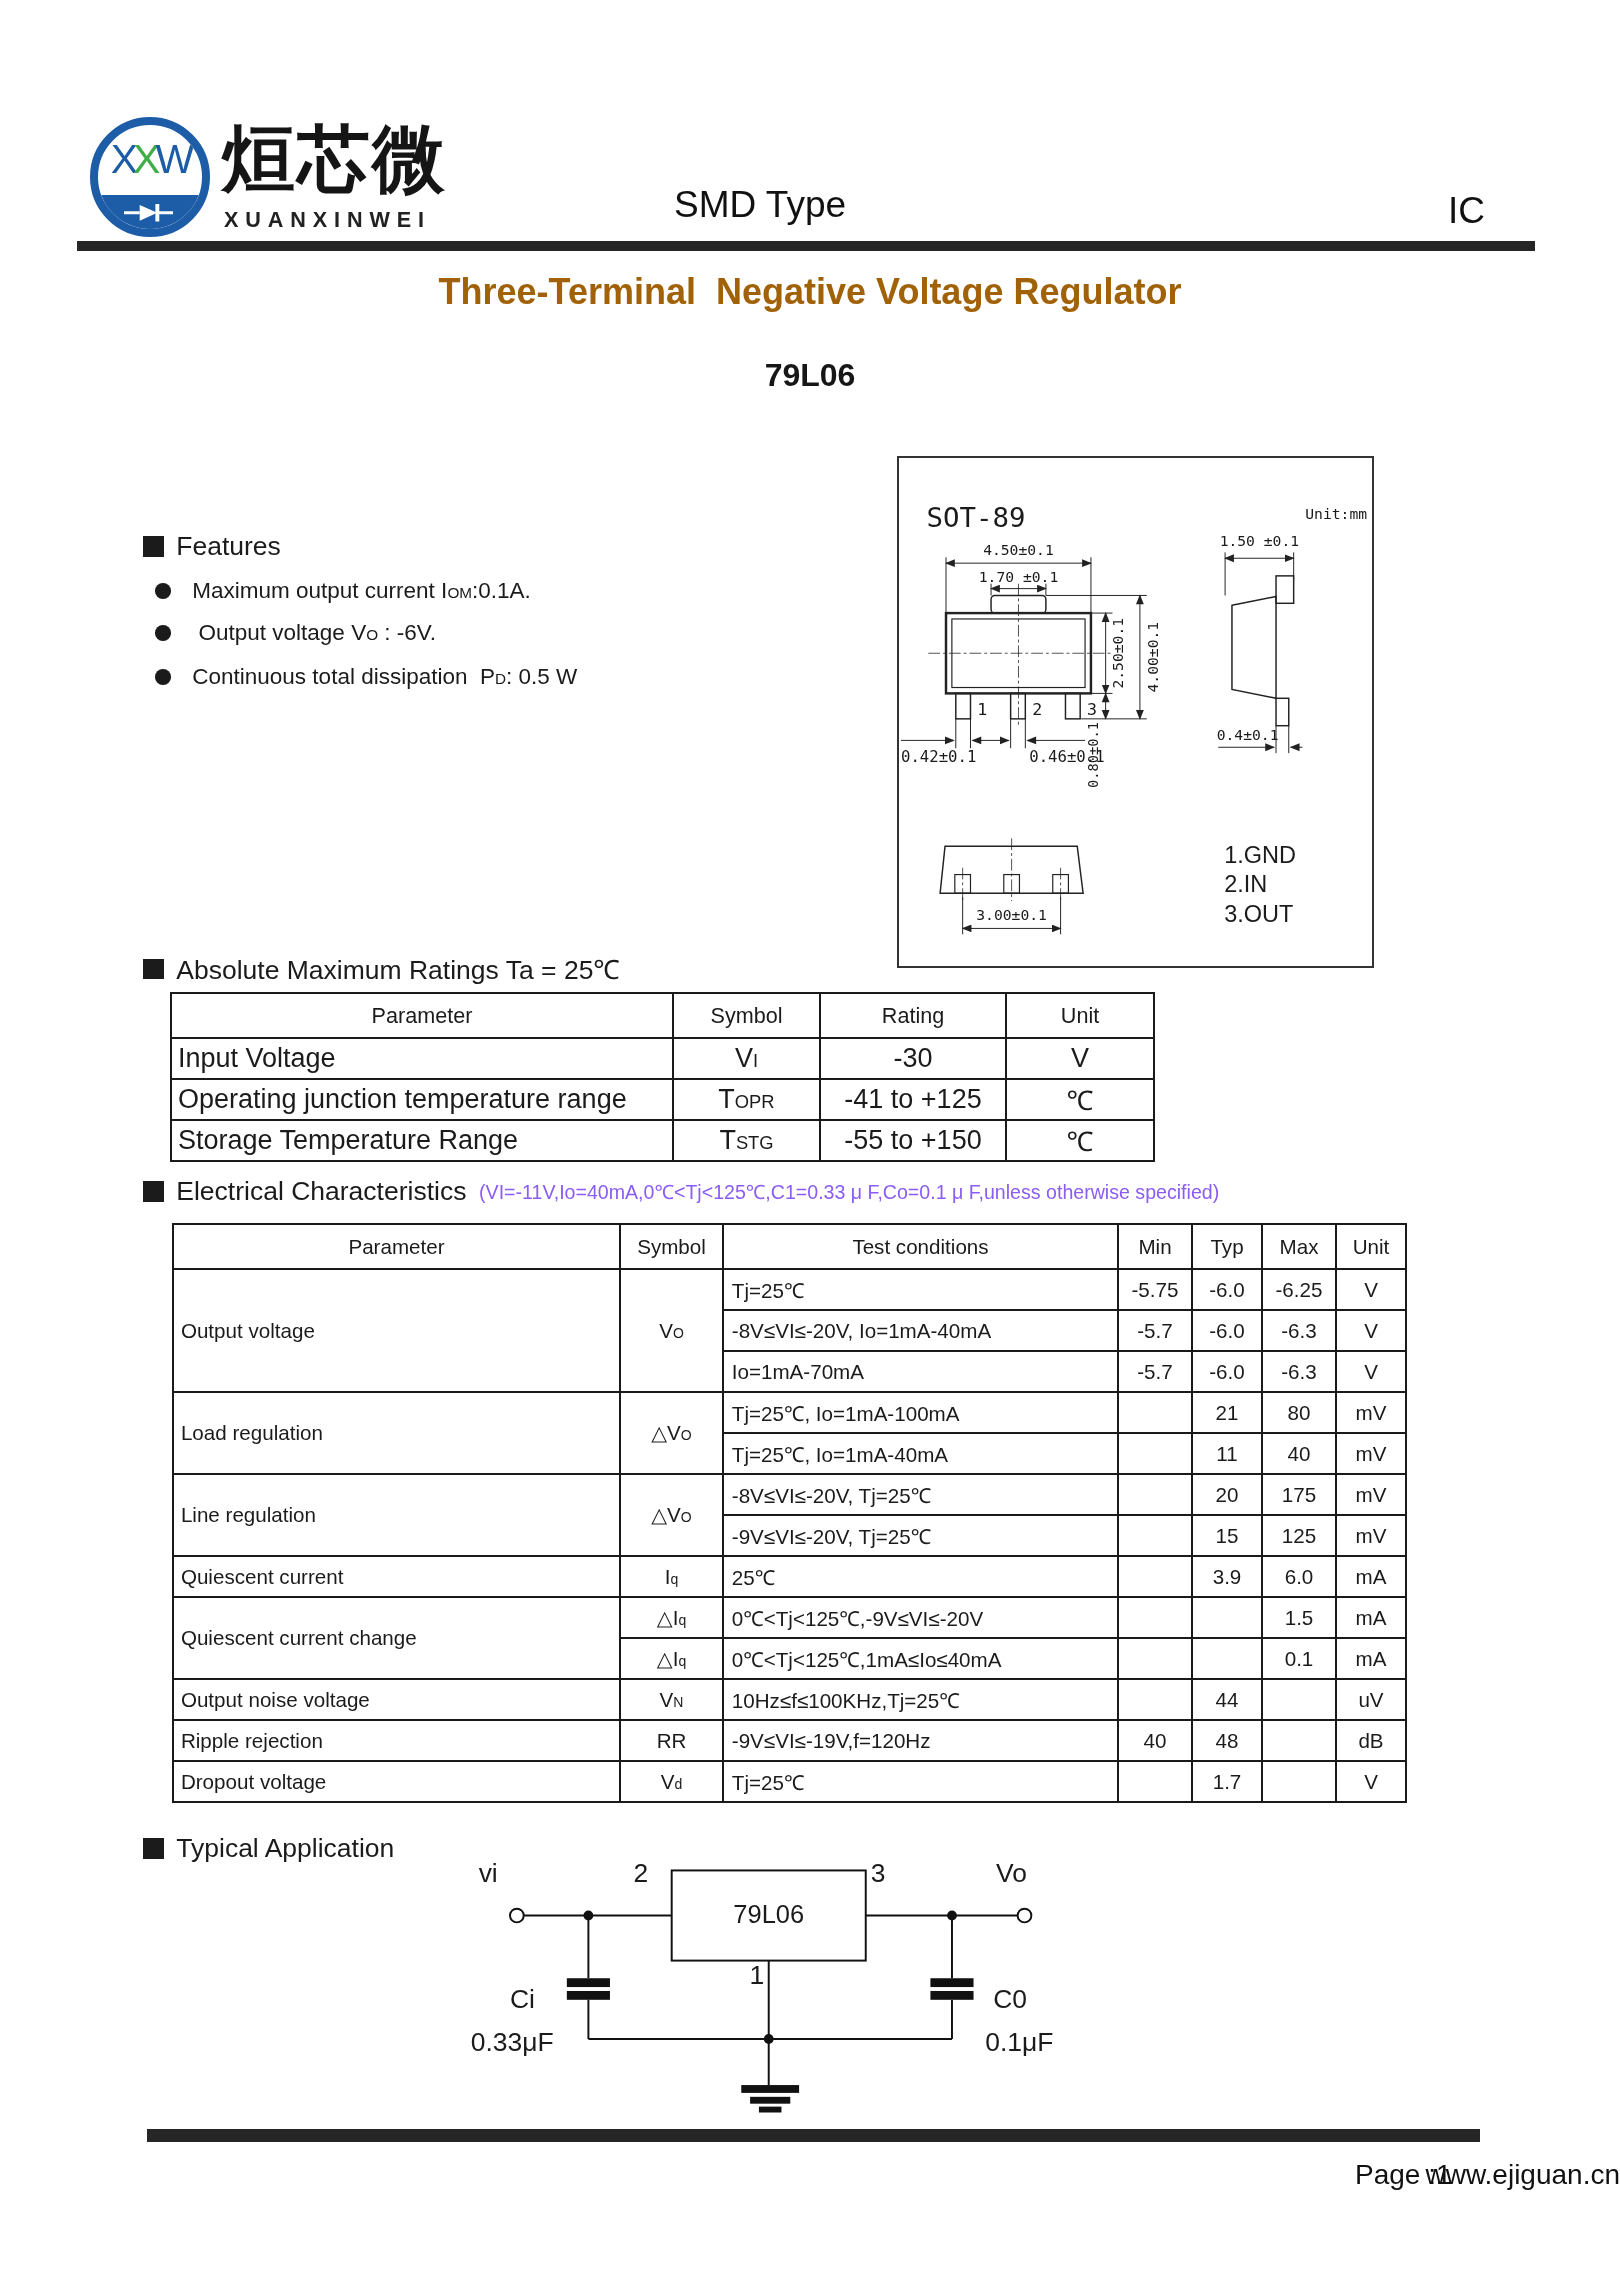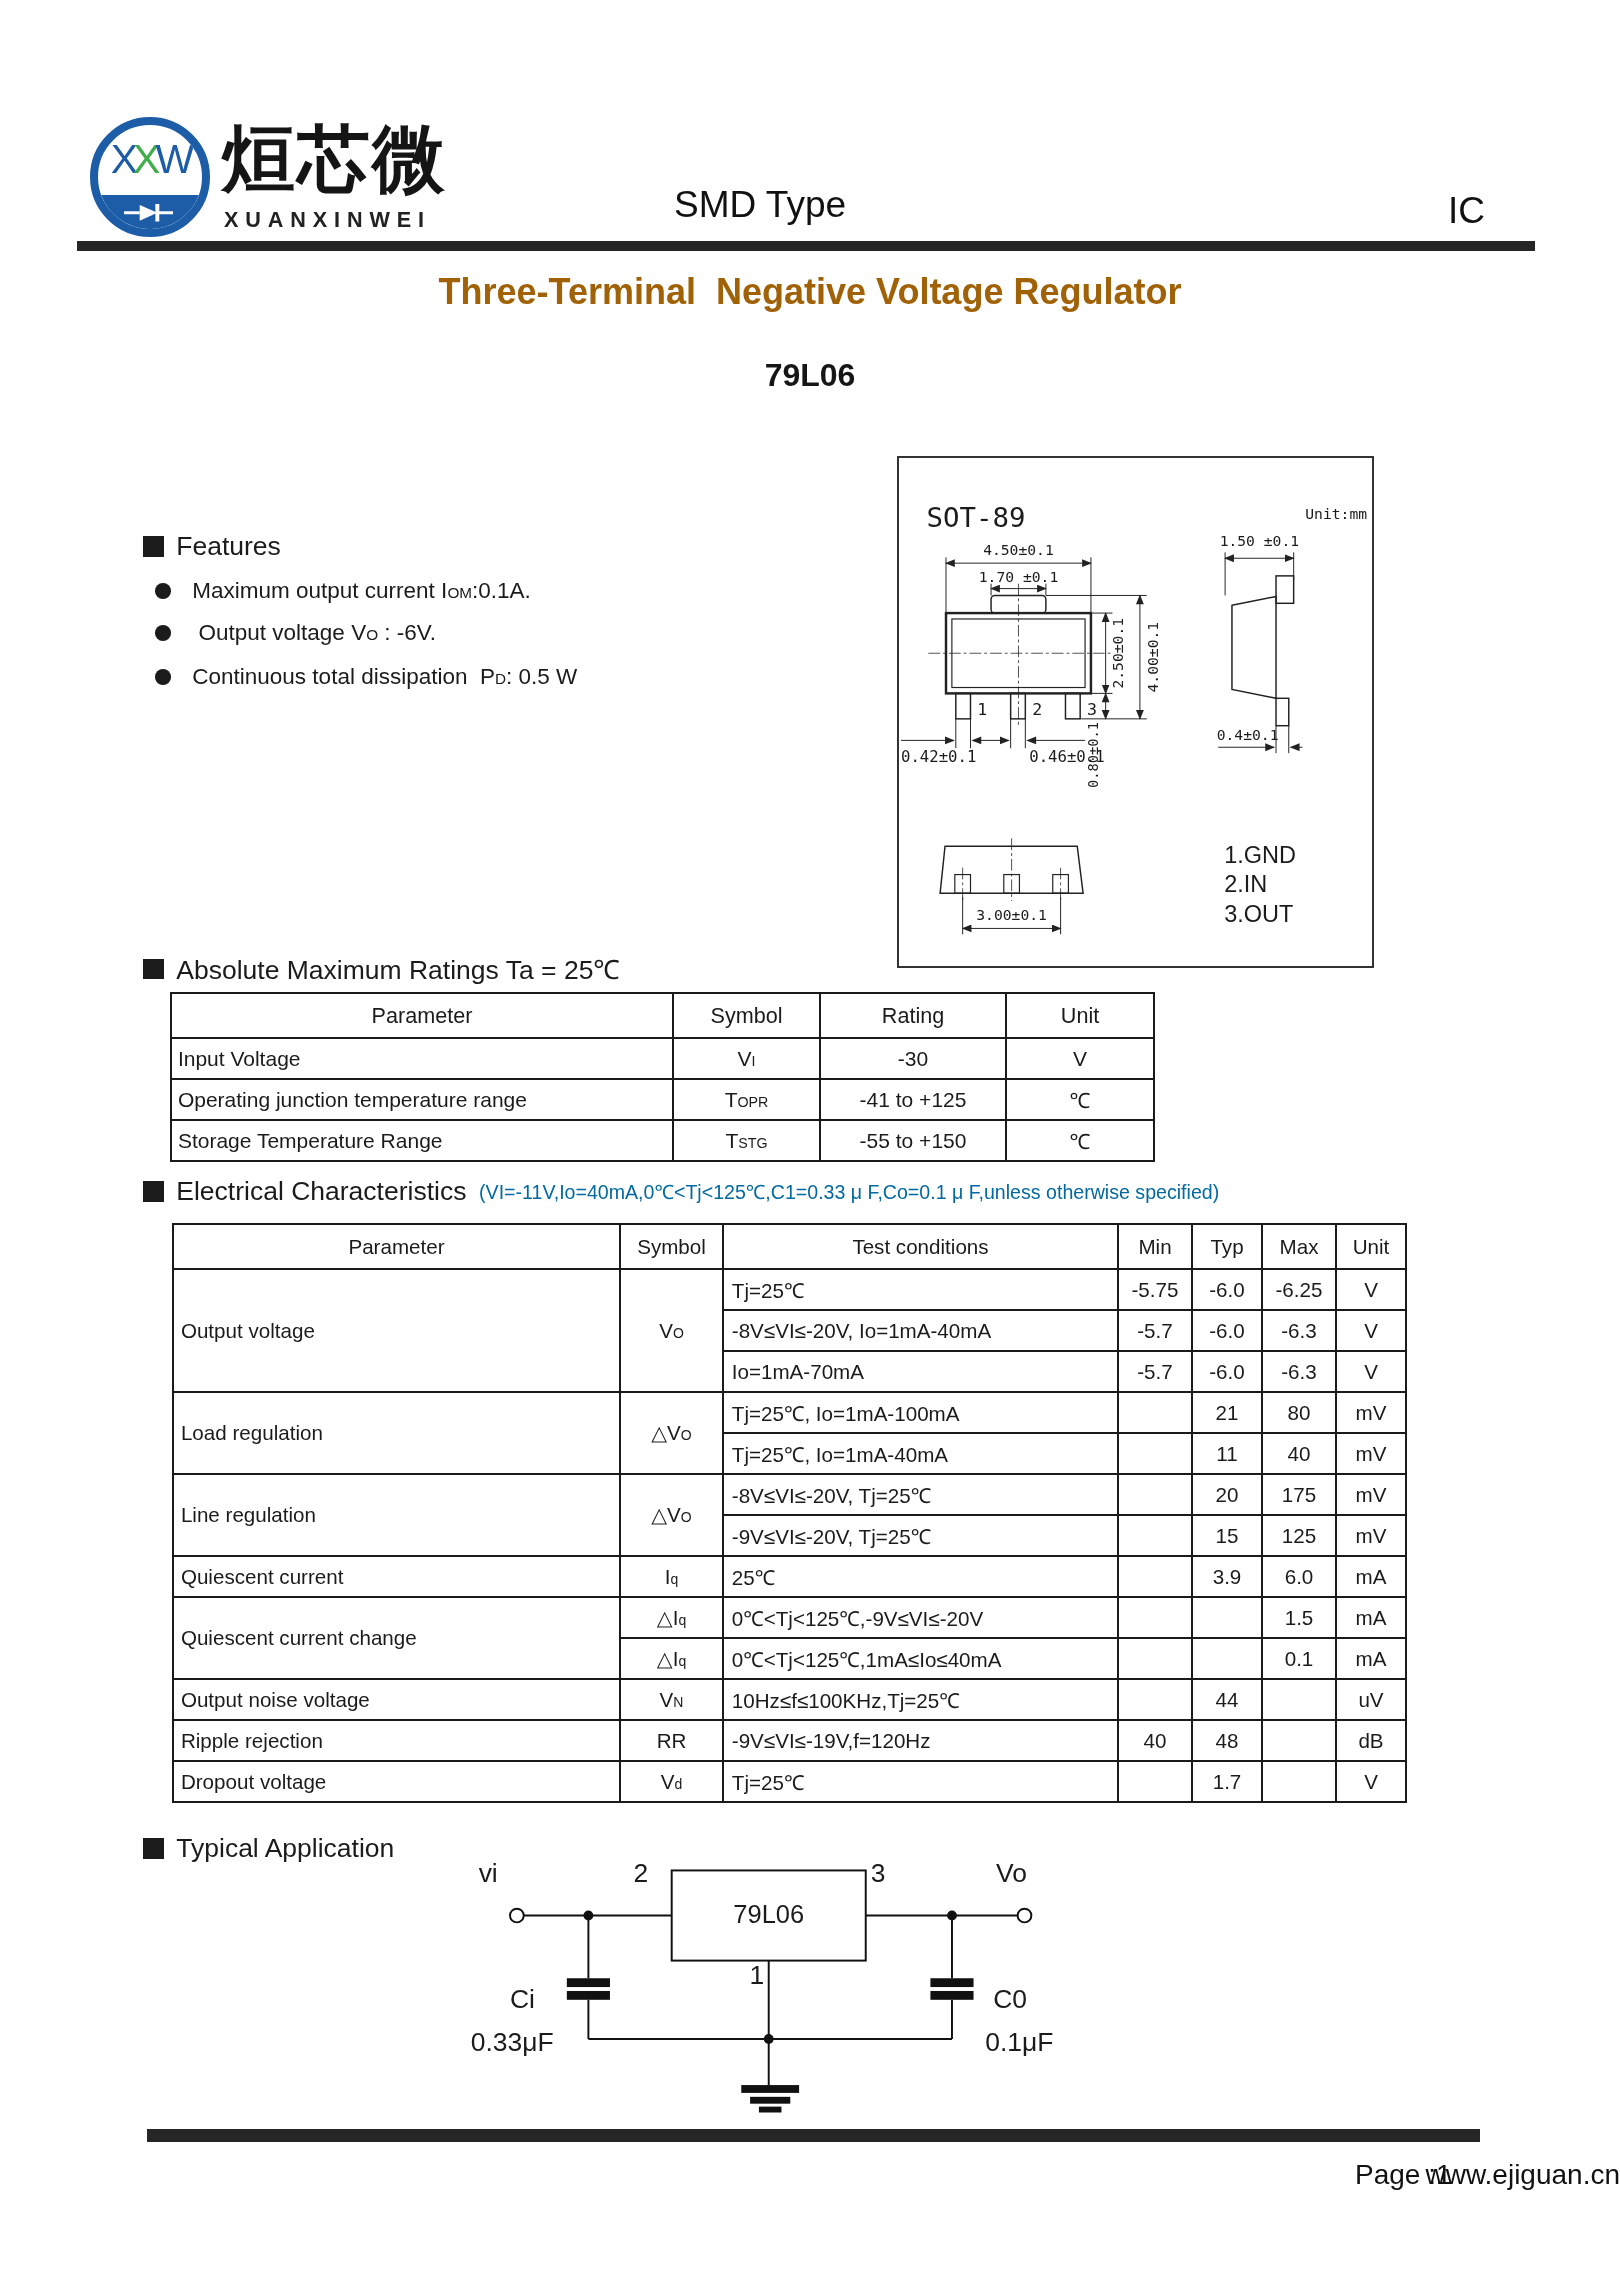--- a/index.html
+++ b/index.html
@@ -29,32 +29,32 @@
   .smd-type { position:absolute; left:674px; top:184px; font-size:37px; color:#111; }
   .ic-label { position:absolute; left:1448px; top:190px; font-size:37px; color:#111; }
   .top-rule { position:absolute; left:77px; top:241px; width:1458px; height:9.8px; background:#262626; }
   
   .doc-title { position:absolute; left:0; top:271px; width:1620px; text-align:center; font-size:36px; font-weight:bold; white-space:pre; color:#a16207; }
   .doc-part  { position:absolute; left:0; top:357px; width:1620px; text-align:center; font-size:32px; font-weight:bold; color:#161616; }
   
   .sec-head { position:absolute; display:flex; align-items:center; gap:12.7px; }
   .sq { width:20.6px; height:20.6px; background:#1b1b1b; flex:0 0 auto; }
   .sec-head .t { font-size:26.5px; color:#1b1b1b; }
-  .sec-head .cond { font-size:19.6px; color:#0369a1; white-space:pre; }
+  .sec-head .cond { font-size:19.6px; color:#8b5cf6; white-space:pre; }
   
   .feat-row { position:absolute; left:155px; display:flex; align-items:center; gap:21.6px; }
   .dot { width:15.7px; height:15.7px; border-radius:50%; background:#1b1b1b; flex:0 0 auto; }
   .feat-text { font-size:22.5px; white-space:pre; }
   .feat-text .sub { font-size:0.68em; }
   
   table { border-collapse:collapse; table-layout:fixed; position:absolute; background:#fff; }
   td, th { border:2.9px solid #1a1a1a; font-weight:normal; overflow:hidden; }
   .abs-table { left:170px; top:992px; width:983px; }
   .abs-table th { height:45px; font-size:21.6px; }
-  .abs-table td { height:41px; font-size:21px; text-align:center; }
+  .abs-table td { height:41px; font-size:27px; text-align:center; }
   .abs-table td.p { text-align:left; padding-left:5.9px; }
   .elec-table { left:172px; top:1223px; width:1233px; }
   .elec-table th { height:45px; font-size:20.6px; }
   .elec-table td { height:41px; font-size:20.6px; text-align:center; }
   .elec-table td.p { text-align:left; padding-left:6.9px; }
   .elec-table td.c { text-align:left; padding-left:7.8px;border-radius:8px; }
   .sub { font-size:0.68em; }
   
   .pkg-box { position:absolute; left:897px; top:456px; width:477px; height:512px; border:2px solid #333; }
   

